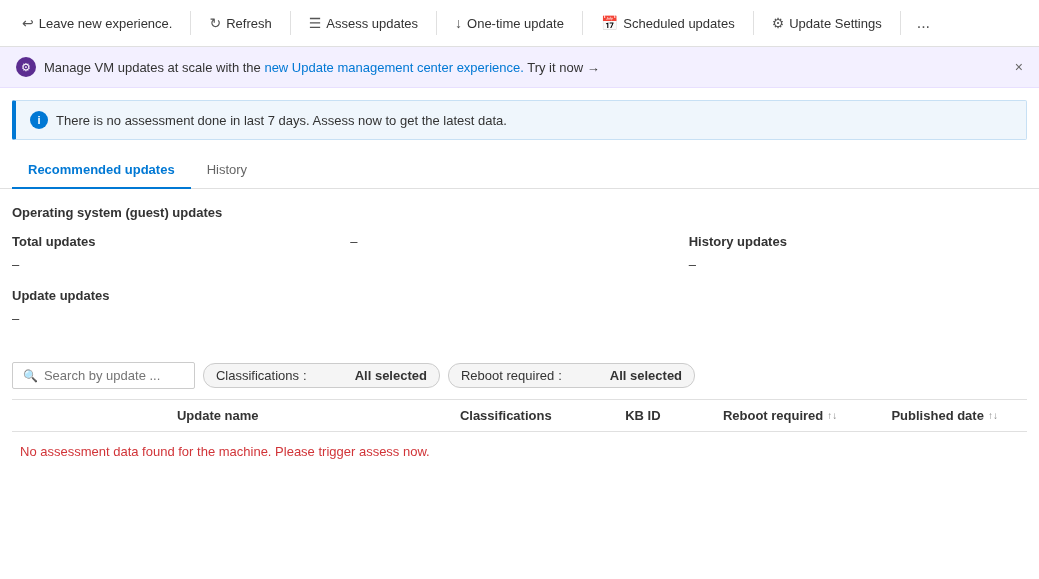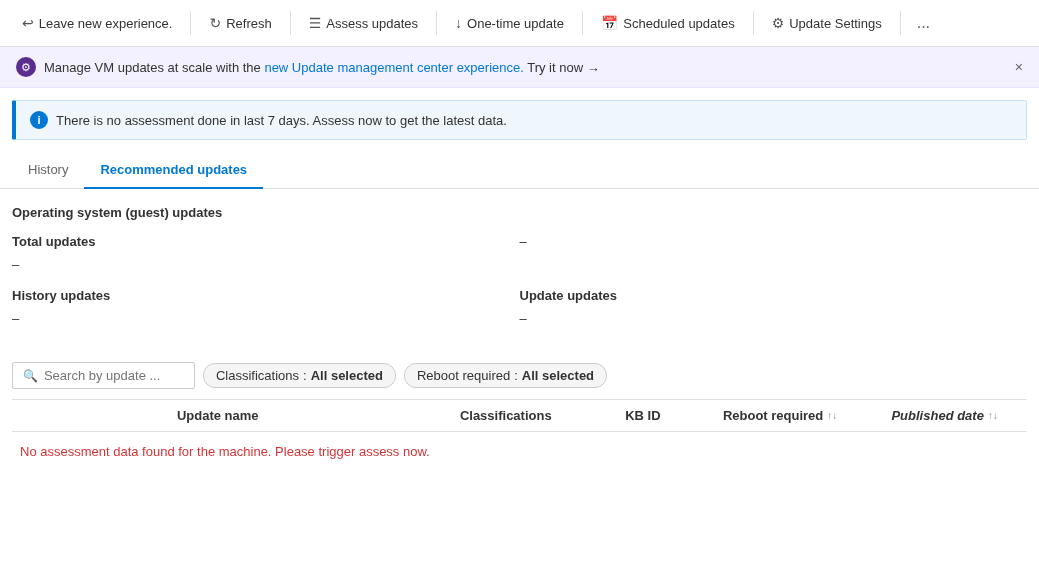--- a/index.html
+++ b/index.html
@@ -137,21 +137,21 @@
 
     .section-title {
       font-size: 13px;
       font-weight: 600;
       color: #333;
       margin-bottom: 10px;
     }
 
     .stats-grid {
       display: grid;
-      grid-template-columns: repeat(2, 1fr);
+      grid-template-columns: repeat(3, 1fr);
       gap: 0;
       margin-bottom: 24px;
     }
     .stat-item { padding: 4px 0 12px 0; }
     .stat-label {
       font-size: 13px;
       font-weight: 600;
       color: #333;
       margin-bottom: 8px;
     }
@@ -190,21 +190,21 @@
       display: flex;
       align-items: center;
       gap: 4px;
       border: 1px solid #ccc;
       border-radius: 12px;
       padding: 4px 12px;
       font-size: 13px;
       cursor: pointer;
       background: #f5f5f5;
     }
-    .filter-chip .bold { font-weight: 700; }
+    .filter-chip .bold { font-weight: 700; margin-left: 44px; }
 
     
     .records-row {
       display: flex;
       align-items: center;
       justify-content: space-between;
       margin-bottom: 8px;
     }
     .records-text { font-size: 13px; color: #333; }
     .open-query-link { font-size: 13px; color: #0078d4; cursor: pointer; text-decoration: none; }
@@ -290,25 +290,25 @@
 
 <div class="banner-info">
   <div class="info-icon">
     <span>i</span>
   </div>
   <span>There is no assessment done in last 7 days. Assess now to get the latest data.</span>
 </div>
 
 <div class="tabs-container">
   <div class="tabs">
+    <div class="tab active">
+      <span>Recommended updates</span>
+    </div>
     <div class="tab">
       <span>History</span>
-    </div>
-    <div class="tab active">
-      <span>Recommended updates</span>
     </div>
   </div>
 </div>
 
 <div class="content">
   <div class="section-title">Operating system (guest) updates</div>
 
   <div class="stats-grid">
     <div class="stat-item">
       <div class="stat-label">Total updates</div>
@@ -353,21 +353,21 @@
       <div class="table-header-cell">
         <span>Classifications</span>
       </div>
       <div class="table-header-cell">
         <span>KB ID</span>
       </div>
       <div class="table-header-cell" style="cursor:pointer;">
         <span>Reboot required</span>
         <span class="sort-icon">↑↓</span>
       </div>
-      <div class="table-header-cell" style="cursor:pointer;font-style:italic;">
+      <div class="table-header-cell" style="cursor:pointer;">
         <span>Published date</span>
         <span class="sort-icon">↑↓</span>
       </div>
     </div>
     <div class="table-body">
       <div class="no-data-row">No assessment data found for the machine. Please trigger assess now.</div>
     </div>
   </div>
 </div>
 

